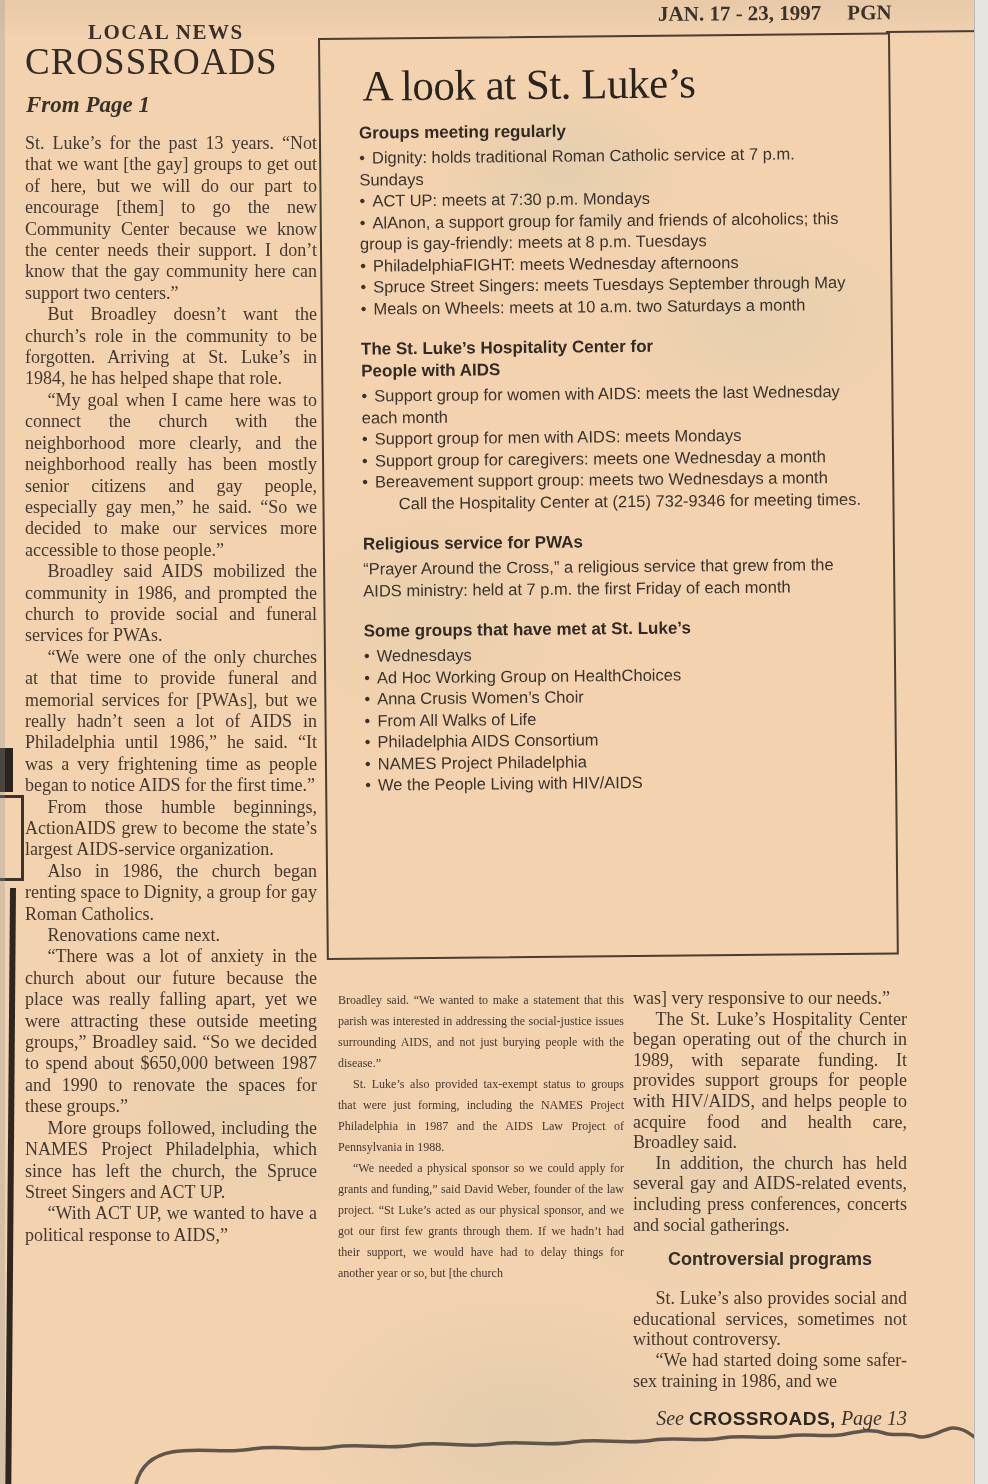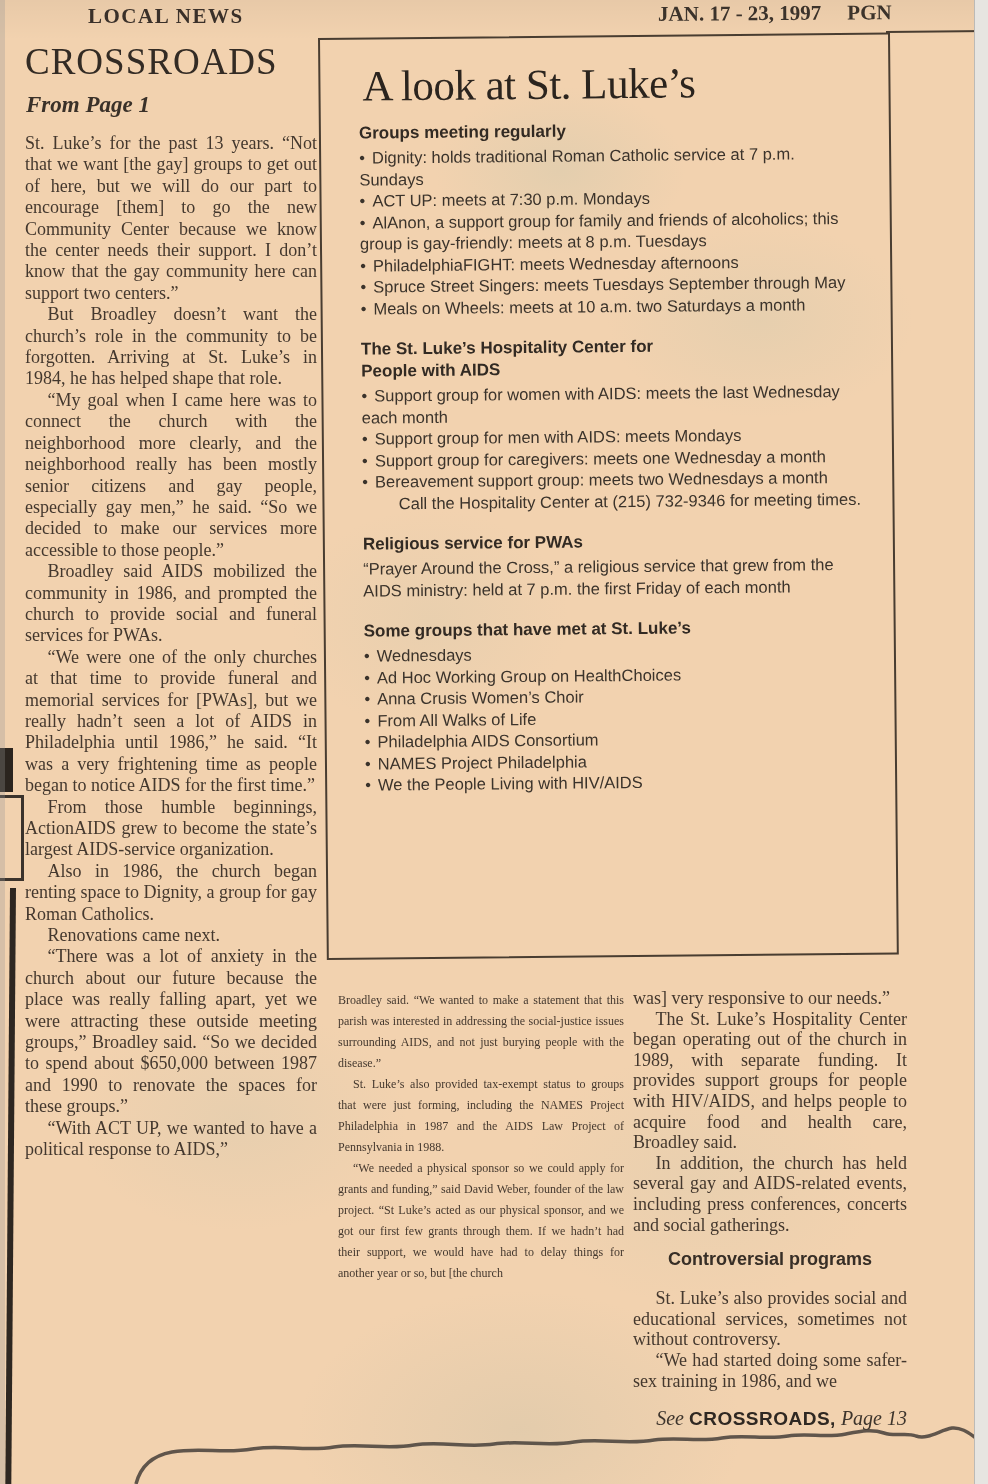--- a/index.html
+++ b/index.html
@@ -9,21 +9,21 @@
     background-image:
       radial-gradient(180px 120px at 560px 170px, rgba(168,190,170,.20), transparent 70%),
       radial-gradient(220px 140px at 760px 320px, rgba(168,190,170,.16), transparent 70%),
       radial-gradient(200px 160px at 430px 620px, rgba(170,188,168,.13), transparent 70%),
       radial-gradient(240px 160px at 240px 1120px, rgba(168,186,170,.15), transparent 70%),
       radial-gradient(260px 180px at 700px 1180px, rgba(170,190,172,.13), transparent 70%),
       radial-gradient(320px 200px at 520px 1430px, rgba(150,170,155,.16), transparent 70%),
       linear-gradient(rgba(0,0,0,.045), rgba(0,0,0,0) 40px);
   }
   
-  .mast-left{position:absolute;left:88px;top:4px;font:700 21px "Liberation Serif",serif;letter-spacing:1.5px;color:#3a3029;text-align:right;}
+  .mast-left{position:absolute;left:88px;top:20px;font:700 21px "Liberation Serif",serif;letter-spacing:1.5px;color:#3a3029;text-align:right;}
   .mast-right{position:absolute;right:96px;top:1px;font:700 21px "Liberation Serif",serif;color:#3c332b;transform:rotate(-.4deg);}
   .mast-right .pgn{margin-left:26px;}
   
   .headline{position:absolute;left:25px;top:40px;font:400 37px "Liberation Serif",serif;letter-spacing:1px;color:#332b24;}
   .frompage{position:absolute;left:26px;top:92px;font:italic 700 23px "Liberation Serif",serif;color:#3a3129;}
   
   .col{position:absolute;text-align:justify;color:#44382e;font:400 18px/21.4px "Liberation Serif",serif;}
   .col1{left:25px;top:133px;width:292px;}
   .col2{left:338px;top:990px;width:286px;font-size:12px;line-height:21px;}
   .col3{left:633px;top:988px;width:274px;font-size:18px;line-height:20.6px;}
@@ -67,20 +67,21 @@
   <div class="col col1">
     <p class="p first">St. Luke’s for the past 13 years. “Not that we want [the gay] groups to get out of here, but we will do our part to encourage [them] to go the new Community Center because we know the center needs their support. I don’t know that the gay community here can support two centers.”</p>
     <p class="p">But Broadley doesn’t want the church’s role in the community to be forgotten. Arriving at St. Luke’s in 1984, he has helped shape that role.</p>
     <p class="p">“My goal when I came here was to connect the church with the neighborhood more clearly, and the neighborhood really has been mostly senior citizens and gay people, especially gay men,” he said. “So we decided to make our services more accessible to those people.”</p>
     <p class="p">Broadley said AIDS mobilized the community in 1986, and prompted the church to provide social and funeral services for PWAs.</p>
     <p class="p">“We were one of the only churches at that time to provide funeral and memorial services for [PWAs], but we really hadn’t seen a lot of AIDS in Philadelphia until 1986,” he said. “It was a very frightening time as people began to notice AIDS for the first time.”</p>
     <p class="p">From those humble beginnings, ActionAIDS grew to become the state’s largest AIDS-service organization.</p>
     <p class="p">Also in 1986, the church began renting space to Dignity, a group for gay Roman Catholics.</p>
     <p class="p">Renovations came next.</p>
     <p class="p">“There was a lot of anxiety in the church about our future because the place was really falling apart, yet we were attracting these outside meeting groups,” Broadley said. “So we decided to spend about $650,000 between 1987 and 1990 to renovate the spaces for these groups.”</p>
+    <p class="p">More groups followed, including the NAMES Project Philadelphia, which since has left the church, the Spruce Street Singers and ACT UP.</p>
     <p class="p">“With ACT UP, we wanted to have a political response to AIDS,”</p>
   </div>
 
   <div class="box">
     <div class="box-title">A look at St. Luke’s</div>
 
     <div class="bx-sec">
       <p class="bx-h">Groups meeting regularly</p>
       <p class="bx-item"><span class="blt">•</span><span>Dignity: holds traditional Roman Catholic service at 7 p.m. Sundays</span></p>
       <p class="bx-item"><span class="blt">•</span><span>ACT UP: meets at 7:30 p.m. Mondays</span></p>

